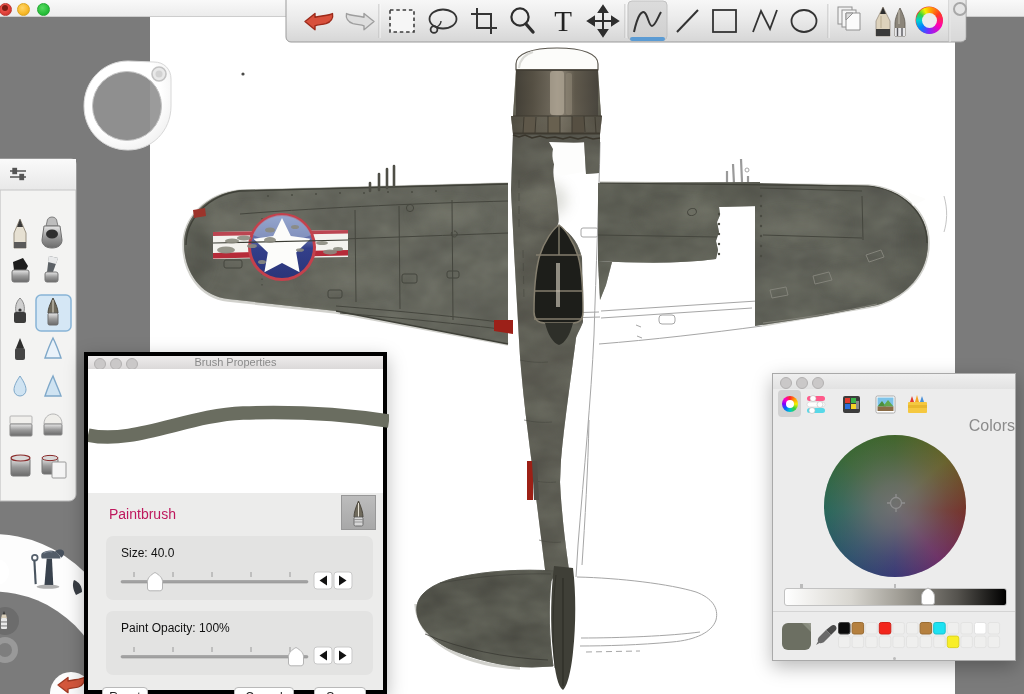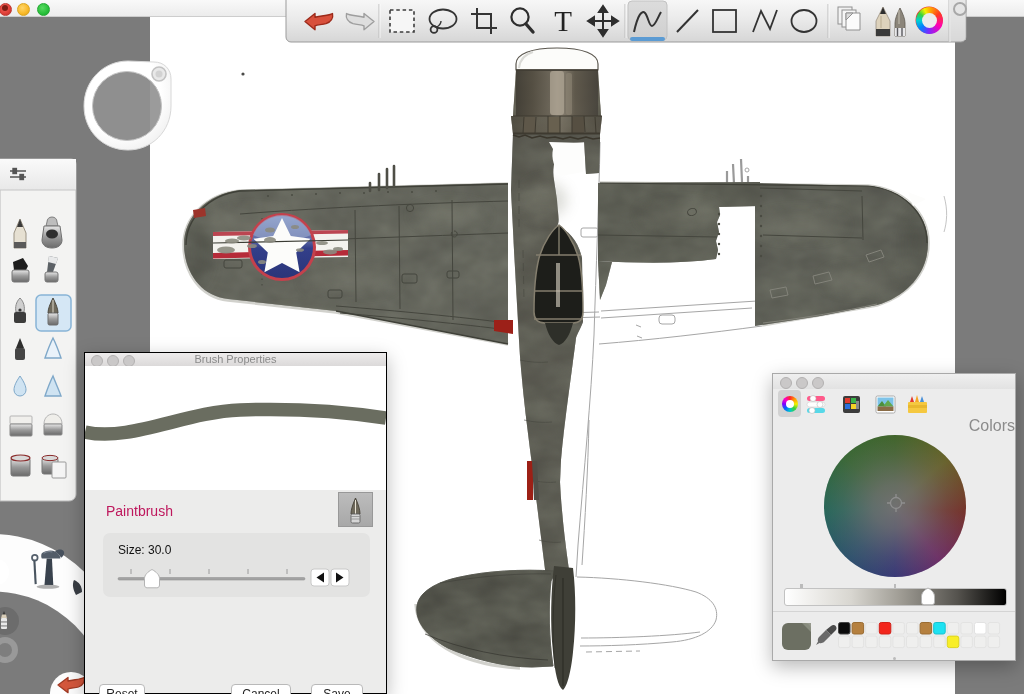--- a/index.html
+++ b/index.html
@@ -473,21 +473,21 @@
 
   <path d="M44,424 C44,418 48,414 53,414 C58,414 62,418 62,424 Z" fill="#efeeea" stroke="#b5b5b5"></path>
   <rect x="44" y="424" width="18" height="11" rx="1" fill="url(#metal)" stroke="#888"></rect>
 
   <rect x="42" y="458" width="16" height="16" rx="2" fill="url(#metal)" stroke="#777"></rect>
   <ellipse cx="50" cy="458" rx="8" ry="2.6" fill="#d9d9d9" stroke="#8a2b2b" stroke-width="1"></ellipse>
   <rect x="52" y="462" width="14" height="16" rx="1" fill="#f4f4f4" stroke="#9a9a9a"></rect>
 </g>
 </svg>
 
-<div class="abs" id="bprops" style="left:84px;top:352px;width:303px;height:342px;box-shadow:0 6px 18px rgba(0,0,0,0.28);border:1px solid #000000;background:#ececeb;box-sizing:border-box;">
+<div class="abs" id="bprops" style="left:84px;top:352px;width:303px;height:342px;box-shadow:0 6px 18px rgba(0,0,0,0.28);border:4px solid #000000;background:#ececeb;box-sizing:border-box;">
 
   <div class="abs" style="left:0;top:0;width:100%;height:13px;background:linear-gradient(#eeecec,#dbd9d9);border-bottom:1px solid #c3c1c1;">
     <div class="abs" style="left:6px;top:1.5px;width:10px;height:10px;border-radius:50%;background:#cac8c8;border:.5px solid #b3b1b1;"></div>
     <div class="abs" style="left:22px;top:1.5px;width:10px;height:10px;border-radius:50%;background:#cac8c8;border:.5px solid #b3b1b1;"></div>
     <div class="abs" style="left:38px;top:1.5px;width:10px;height:10px;border-radius:50%;background:#cac8c8;border:.5px solid #b3b1b1;"></div>
     <div style="text-align:center;font-size:11px;color:#8a8a8a;line-height:13px;">Brush Properties</div>
   </div>
 
   <div class="abs" style="left:0;top:13px;width:100%;height:124px;background:#ffffff;">
     <svg width="301" height="124" viewBox="0 0 301 124">
@@ -499,36 +499,52 @@
   <div class="abs" style="left:253px;top:139px;width:33px;height:33px;background:linear-gradient(#bcbcbc,#a8a8a8);border:1px solid #989898;">
     <svg width="33" height="33" viewBox="0 0 33 33">
       <path d="M16.5,5 C13.5,12 12,17 12,21 L21,21 C21,17 19.5,12 16.5,5 Z" fill="#6f6a5c" stroke="#4c483e"></path>
       <path d="M16.5,7 L16.5,21" stroke="#e8e3d6" stroke-width="1"></path>
       <rect x="12" y="21" width="9" height="9" rx="1.5" fill="#d6d6d6" stroke="#6e6e6e"></rect>
       <path d="M12,23.5 L21,23.5 M12,26 L21,26" stroke="#8a8a8a" stroke-width="0.8"></path>
     </svg>
   </div>
 
   <div class="abs" style="left:18px;top:180px;width:267px;height:64px;background:#e3e3e2;border-radius:7px;">
-    <div class="abs" style="left:15px;top:10px;font-size:12px;color:#111;">Size: 30.0</div>
+    <div class="abs" style="left:15px;top:10px;font-size:12px;color:#111;">Size: 40.0</div>
     <svg class="abs" style="left:0;top:28px" width="267" height="36" viewBox="0 0 267 36">
       <g stroke="#9a9a9a" stroke-width="1">
         <path d="M28,8 L28,13 M67,8 L67,13 M106,8 L106,13 M145,8 L145,13 M184,8 L184,13"></path>
       </g>
       <rect x="15" y="16.5" width="187" height="2.6" rx="1.3" fill="#a2a2a2" stroke="#8e8e8e" stroke-width="0.5"></rect>
       <path d="M49,8.5 C53.5,11 56.5,14 56.5,17.5 L56.5,24 C56.5,25.8 55.4,26.8 53.9,26.8 L44.1,26.8 C42.6,26.8 41.5,25.8 41.5,24 L41.5,17.5 C41.5,14 44.5,11 49,8.5 Z" fill="#ffffff" stroke="#b4b4b4"></path>
       <g>
         <rect x="208" y="8" width="18" height="17" rx="3" fill="#ffffff" stroke="#c9c9c9"></rect>
         <rect x="228" y="8" width="18" height="17" rx="3" fill="#ffffff" stroke="#c9c9c9"></rect>
         <path d="M221,11.5 L213.5,16.5 L221,21.5 Z" fill="#111"></path>
         <path d="M233,11.5 L240.5,16.5 L233,21.5 Z" fill="#111"></path>
       </g>
     </svg>
   </div>
 
+  <div class="abs" style="left:18px;top:255px;width:267px;height:64px;background:#e3e3e2;border-radius:7px;">
+    <div class="abs" style="left:15px;top:10px;font-size:12px;color:#111;">Paint Opacity: 100%</div>
+    <svg class="abs" style="left:0;top:28px" width="267" height="36" viewBox="0 0 267 36">
+      <g stroke="#9a9a9a" stroke-width="1">
+        <path d="M28,8 L28,13 M67,8 L67,13 M106,8 L106,13 M145,8 L145,13 M184,8 L184,13"></path>
+      </g>
+      <rect x="15" y="16.5" width="187" height="2.6" rx="1.3" fill="#a2a2a2" stroke="#8e8e8e" stroke-width="0.5"></rect>
+      <path d="M190,8.5 C194.5,11 197.5,14 197.5,17.5 L197.5,24 C197.5,25.8 196.4,26.8 194.9,26.8 L185.1,26.8 C183.6,26.8 182.5,25.8 182.5,24 L182.5,17.5 C182.5,14 185.5,11 190,8.5 Z" fill="#ffffff" stroke="#b4b4b4"></path>
+      <g>
+        <rect x="208" y="8" width="18" height="17" rx="3" fill="#ffffff" stroke="#c9c9c9"></rect>
+        <rect x="228" y="8" width="18" height="17" rx="3" fill="#ffffff" stroke="#c9c9c9"></rect>
+        <path d="M221,11.5 L213.5,16.5 L221,21.5 Z" fill="#111"></path>
+        <path d="M233,11.5 L240.5,16.5 L233,21.5 Z" fill="#111"></path>
+      </g>
+    </svg>
+  </div>
 
   <div class="abs" style="left:14px;top:331px;width:44px;height:20px;background:#ffffff;border:1px solid #b9b9b9;border-radius:4px;font-size:12px;color:#222;text-align:center;line-height:18px;">Reset</div>
   <div class="abs" style="left:146px;top:331px;width:58px;height:20px;background:#ffffff;border:1px solid #b9b9b9;border-radius:4px;font-size:12px;color:#222;text-align:center;line-height:18px;">Cancel</div>
   <div class="abs" style="left:226px;top:331px;width:50px;height:20px;background:#ffffff;border:1px solid #b9b9b9;border-radius:4px;font-size:12px;color:#222;text-align:center;line-height:18px;">Save</div>
 </div>
 
 <div class="abs" id="colors" style="left:772px;top:373px;width:244px;height:288px;box-shadow:0 6px 18px rgba(0,0,0,0.28);border:1px solid #a9a9a9;background:#ececec;box-sizing:border-box;">
 
   <div class="abs" style="left:0;top:0;width:100%;height:15px;background:linear-gradient(#efefef,#e2e2e2);">
     <div class="abs" style="left:7px;top:2.5px;width:10px;height:10px;border-radius:50%;background:#cac8c8;border:.5px solid #b3b1b1;"></div>

